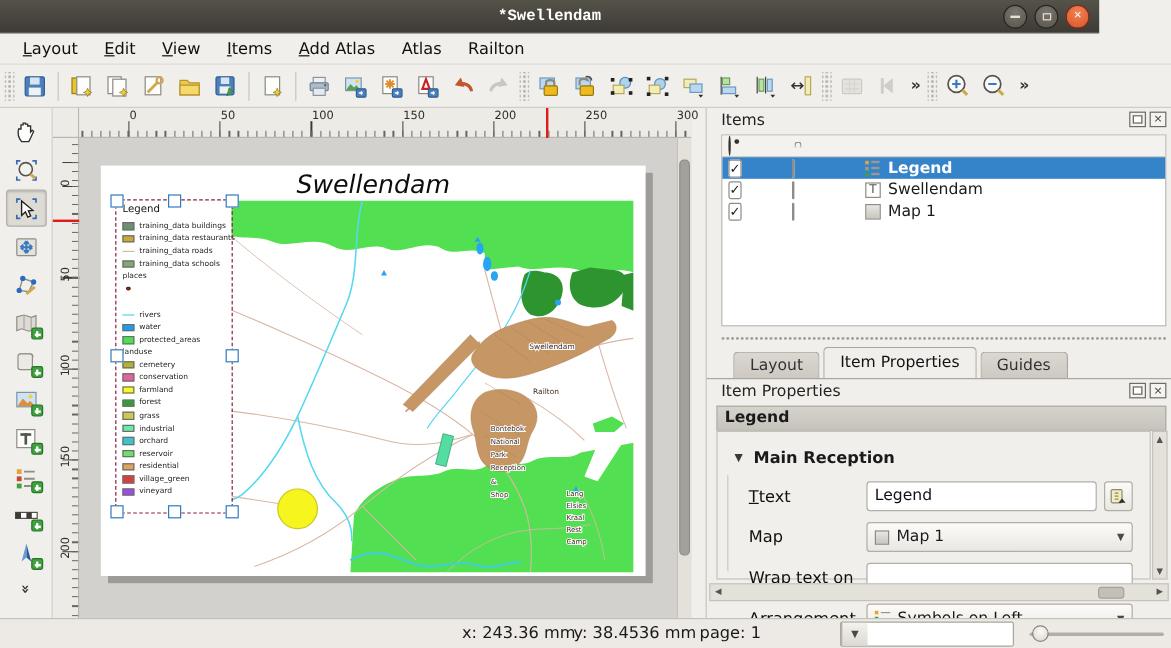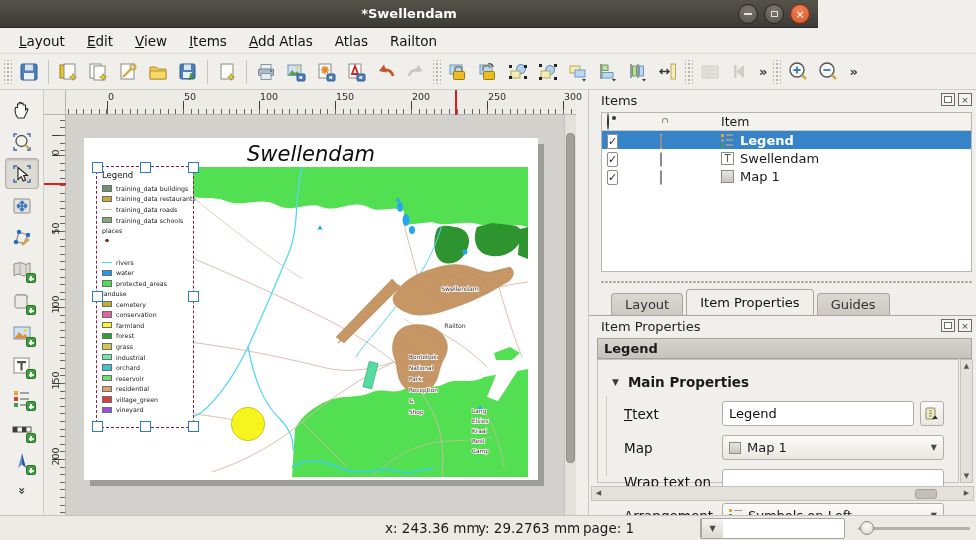--- a/index.html
+++ b/index.html
@@ -1,22 +1,22 @@
 <!DOCTYPE html>
 <html><head>
 <meta charset="utf-8">
 <style>
   * { margin:0; padding:0; box-sizing:border-box; }
   html,body { width:976px; height:540px; overflow:hidden; font-family:"DejaVu Sans",sans-serif; }
   #window { position:relative; width:976px; height:540px; background:#f1efeb; font-size:13px; color:#1a1a1a; }
 
   
-  #titlebar { position:absolute; left:0; top:0; width:818px; height:28px;
+  #titlebar { position:absolute; left:0; top:0; width:916px; height:28px;
     background:linear-gradient(#555249,#3d3b35); border-bottom:1px solid #2a2824;
-    display:flex; align-items:center; justify-content:center; }
+    display:flex; align-items:center; justify-content:center;font-family:Liberation Mono, monospace; }
   #titlebar .title { color:#fff; font-weight:bold; font-size:13px; }
   .win-controls { position:absolute; right:8px; top:4px; display:flex; gap:6px; }
   .win-btn { width:20px; height:20px; border-radius:50%; border:1px solid #26241f;
     background:radial-gradient(circle at 50% 30%, #7b776e, #56534b);
     display:flex; align-items:center; justify-content:center; color:#ddd; font-size:11px; line-height:1; }
   .win-btn.close { background:radial-gradient(circle at 50% 30%, #f08355, #d9542a); border-color:#7e2c10; color:#fff; }
   .wb-bar { width:8px; height:2px; background:#e4e1da; }
   .wb-sq { width:7px; height:6px; border:1.6px solid #e4e1da; }
 
   
@@ -676,21 +676,20 @@
       <span class="panel-icons">
         <span class="p-icon float"></span>
         <span class="p-icon">×</span>
       </span>
     </div>
 
     <div id="items-table">
       <div id="items-header">
         <span class="col-eye"><span class="eye-icon"></span></span>
         <span class="col-lock"><span class="lock-icon"></span></span>
-        <span class="col-item">Item</span>
       </div>
       <div class="item-row selected">
         <span class="col-eye"><span class="cb">✓</span></span>
         <span class="col-lock"><span class="cb"></span></span>
         <span class="col-item" style="display:flex;align-items:center;">
           <span class="mini mini-legend">
               <i>
                 <b style="background:#e8a23a"></b>
                 <s></s>
               </i>
@@ -737,21 +736,21 @@
         <span class="panel-icons">
           <span class="p-icon float"></span>
           <span class="p-icon">×</span>
         </span>
       </div>
       <div id="legend-bar">Legend</div>
 
       <div id="prop-scroll">
         <div id="main-props-head">
           <span class="tri">▼</span>
-          <span>Main Properties</span>
+          <span>Main Reception</span>
         </div>
         <div class="frame-line"></div>
 
         <span class="fld-label" style="top:46px"><u>T</u><span>text</span></span>
         <input class="txt-input" style="top: 41px; width: 192px;" value="Legend">
         <div class="dd-btn" style="left:322px;top:41px;">
           <svg width="16" height="16">
               <rect x="2" y="2" width="9" height="11" rx="1" fill="#f2ecb8" stroke="#8a8878"></rect>
               <path d="M5,5 H8 M5,7.5 H8 M5,10 H8" stroke="#8a8878"></path>
               <path d="M14,13 L8,13 11,9.5 Z" fill="#2e2d29"></path>
@@ -797,21 +796,21 @@
       <div id="prop-hscroll">
         <span class="sb-arrow" style="left:1px">◀</span>
         <div class="handle"></div>
         <span class="sb-arrow" style="left:auto;right:1px">▶</span>
       </div>
     </div>
   </div>
 
   <div id="statusbar">
     <span id="sb-x">x: 243.36 mm</span>
-    <span id="sb-y">y: 29.2763 mm</span>
+    <span id="sb-y">y: 38.4536 mm</span>
     <span id="sb-page">page: 1</span>
     <div id="zoom-combo">
       <span class="btn">▼</span>
     </div>
     <div id="zoom-slider">
       <div class="knob"></div>
     </div>
   </div>
 
 </div>

